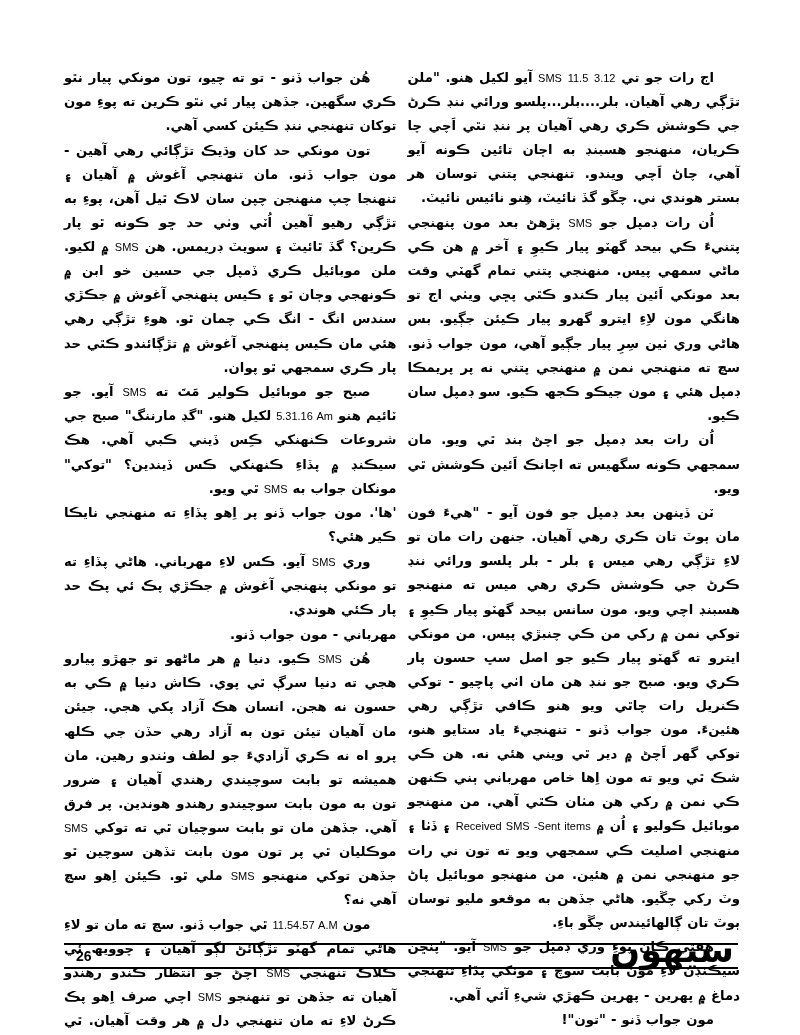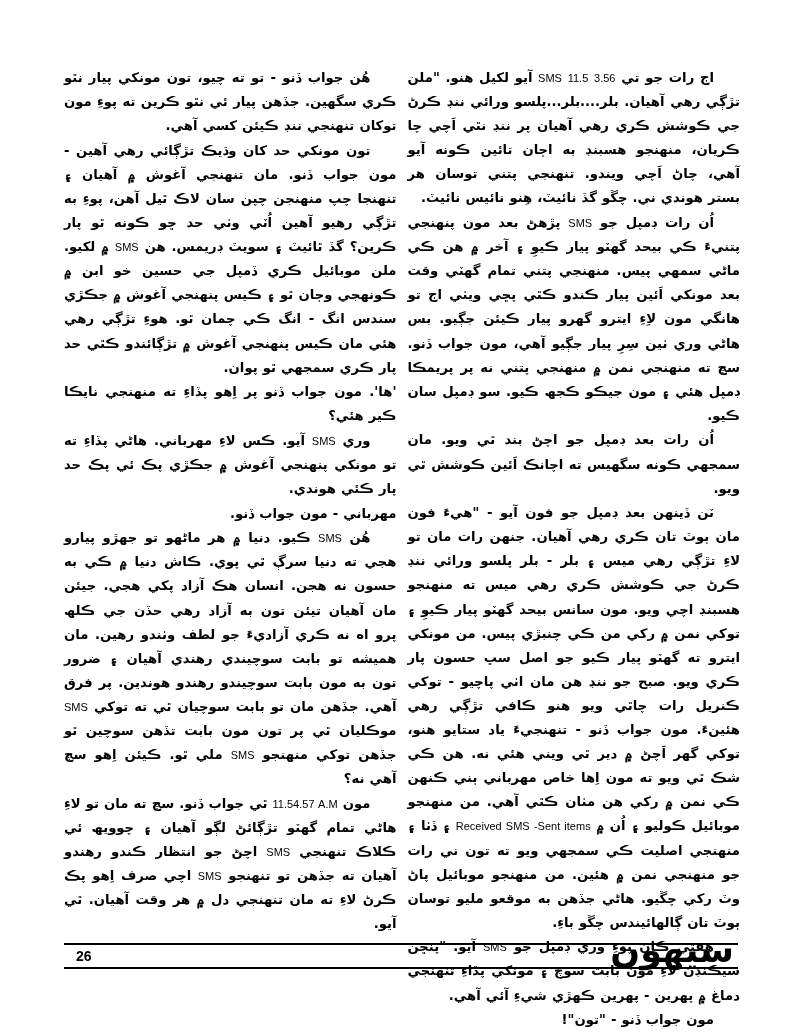--- a/index.html
+++ b/index.html
@@ -113,30 +113,31 @@
 </head>
 <body>
 
 <div class="page">
 
   <div class="columns">
 
     <div class="col">
       <p class="para indent">ھُن جواب ڏنو - تو ته چيو، تون مونکي پيار نٿو ڪري سگھين. جڏھن پيار ئي نٿو ڪرين ته پوءِ مون توکان تنھنجي ننڊ ڪيئن کسي آھي.</p>
       <p class="para indent">تون مونکي حد کان وڌيڪ تڙڳائي رھي آھين - مون جواب ڏنو. مان تنھنجي آغوش ۾ آھيان ۽ تنھنجا چپ منھنجن چپن سان لاڪ ٿيل آھن، پوءِ به تڙڳي رھيو آھين  اُٽي وٺي حد ڇو ڪونه ٿو پار ڪرين؟ گڏ ٿائيٽ ۽ سويٽ ڊريمس. ھن <span class="ltr">SMS</span> ۾ لکيو. ملن موبائيل ڪري ڏمپل جي حسين خو ابن ۾ ڪونھجي وڄان ٿو ۽ ڪيس پنھنجي آغوش ۾ جڪڙي سندس انگ - انگ ڪي چمان ٿو. ھوءِ تڙڳي رھي ھئي مان ڪيس پنھنجي آغوش ۾ تڙڳائندو ڪٿي حد پار ڪري سمجھي ٿو پوان.</p>
+      <p class="para indent">صبح جو موبائيل ڪولير مَتَ ته <span class="ltr">SMS</span> آيو. جو ٽائيم ھنو <span class="ltr">5.31.16 Am</span> لکيل ھنو. "گڊ مارننگ" صبح جي شروعات ڪنھنکي ڪِس ڏيني ڪبي آھي. ھڪ سيڪنڊ ۾ پڏاءِ ڪنھنکي ڪس ڏيندين؟ "توکي" مونکان جواب به <span class="ltr">SMS</span> ٿي ويو.</p>
       <p class="para">'ھا'. مون جواب ڏنو پر اِھو پڏاءِ ته منھنجي نايڪا ڪير ھئي؟</p>
       <p class="para indent">وري <span class="ltr">SMS</span> آيو. ڪس لاءِ مھرباني. ھاڻي پڏاءِ ته تو مونکي پنھنجي آغوش ۾ جڪڙي پڪ ئي پڪ حد پار ڪئي ھوندي.</p>
       <p class="para">مھرباني - مون جواب ڏنو.</p>
       <p class="para indent">ھُن <span class="ltr">SMS</span> ڪيو. دنيا ۾ ھر ماڻھو تو جھڙو پيارو ھجي ته دنيا سرڳ ٿي پوي. ڪاش دنيا ۾ ڪي به حسون نه ھجن. انسان ھڪ آزاد پکي ھجي. جيئن مان آھيان تيئن تون به آزاد رھي حڏن جي ڪلھ پرو اه نه ڪري آزاديءَ جو لطف وٺندو رھين. مان ھميشه تو بابت سوچيندي رھندي آھيان ۽ ضرور تون به مون بابت سوچيندو رھندو ھوندين. پر فرق آھي. جڏھن مان تو بابت سوچيان ٿي ته توکي <span class="ltr">SMS</span> موڪليان ٿي پر تون مون بابت تڏھن سوچين ٿو جڏھن توکي منھنجو <span class="ltr">SMS</span> ملي ٿو. ڪيئن اِھو سچ آھي نه؟</p>
       <p class="para indent">مون <span class="ltr">11.54.57 A.M</span> ٿي جواب ڏنو. سچ ته مان تو لاءِ ھاڻي تمام گھٽو تڙڳائڻ لڳو آھيان ۽ چوويھ ئي ڪلاڪ تنھنجي <span class="ltr">SMS</span> اچڻ جو انتظار ڪندو رھندو آھيان ته جڏھن تو تنھنجو <span class="ltr">SMS</span> اچي صرف اِھو پڪ ڪرڻ لاءِ ته مان تنھنجي دل ۾ ھر وقت آھيان. ٿي آيو.</p>
 
     </div>
 
     <div class="col">
-      <p class="para indent">اڄ رات جو  تي  <span class="ltr">3.56</span> <span class="ltr">11.5</span> <span class="ltr">SMS</span> آيو لکيل ھنو. "ملن تڙڳي رھي آھيان. بلر....بلر...پلسو ورائي ننڊ ڪرڻ جي ڪوشش ڪري رھي آھيان پر ننڊ نٿي اَچي چا ڪريان، منھنجو ھسبنڊ به اڄان تائين ڪونه آيو آھي، چاڻ اَچي ويندو. تنھنجي پتني توسان ھر بستر ھوندي ني. چڱو گڏ نائيٽ، ھِنو نائيس نائيٽ.</p>
+      <p class="para indent">اڄ رات جو  تي  <span class="ltr">3.12</span> <span class="ltr">11.5</span> <span class="ltr">SMS</span> آيو لکيل ھنو. "ملن تڙڳي رھي آھيان. بلر....بلر...پلسو ورائي ننڊ ڪرڻ جي ڪوشش ڪري رھي آھيان پر ننڊ نٿي اَچي چا ڪريان، منھنجو ھسبنڊ به اڄان تائين ڪونه آيو آھي، چاڻ اَچي ويندو. تنھنجي پتني توسان ھر بستر ھوندي ني. چڱو گڏ نائيٽ، ھِنو نائيس نائيٽ.</p>
       <p class="para indent">اُن رات ڊمپل جو <span class="ltr">SMS</span> پڙھڻ بعد مون پنھنجي پتنيءَ ڪي بيحد گھٽو پيار ڪيوِ ۽ آخر ۾ ھن ڪي ماڻي سمھي پيس. منھنجي پتني تمام گھٽي وقت بعد مونکي اَئين پيار ڪندو ڪٿي پڇي ويٺي اڄ تو ھانگي مون لاِءِ ايترو گھرو پيار ڪيئن جڳيو. بس ھاڻي وري ٺين سِرِ پيار جڳيو آھي، مون جواب ڏنو. سچ ته منھنجي نمن ۾ منھنجي پتني نه پر پريمڪا ڊمپل ھئي ۽ مون جيڪو ڪجھ ڪيو. سو ڊمپل سان ڪيو.</p>
       <p class="para indent">اُن رات بعد ڊمپل جو  اچڻ بند ٿي ويو. مان سمجھي ڪونه سگھيس ته اچانڪ اَئين ڪوشش ٿي ويو.</p>
       <p class="para indent">ٽن ڏينھن بعد ڊمپل جو فون آيو - "ھيءَ فون مان  ٻوٽ تان ڪري رھي آھيان. جنھن رات مان تو لاءِ تڙڳي رھي ميس ۽ بلر - بلر پلسو ورائي ننڊ ڪرڻ جي ڪوشش ڪري رھي ميس ته منھنجو ھسبنڊ اچي ويو. مون سانس بيحد گھٽو پيار ڪيوِ ۽ توکي نمن ۾ رکي من ڪي چنبڙي پيس. من مونکي ايترو ته گھٽو پيار ڪيو جو اصل سڀ حسون پار ڪري ويو. صبح جو ننڊ ھن مان اٺي پاچيو - توکي ڪنريل رات چاٿي ويو ھنو ڪافي تڙڳي رھي ھئينءَ. مون جواب ڏنو - تنھنجيءَ ياد ستايو ھنو، توکي گھر اَچڻ ۾ دير ٿي ويني ھئي نه. ھن ڪي شڪ ٿي ويو ته مون اِھا خاص مھرباني ٻني ڪنھن ڪي نمن ۾ رکي ھن مٺان ڪٿي آھي. من منھنجو موبائيل ڪوليو ۽ اُن ۾ <span class="ltr">Received SMS -Sent items</span> ۽ ڏٺا ۽ منھنجي اصليت ڪي سمجھي ويو ته تون ني رات جو منھنجي نمن ۾ ھئين. من منھنجو موبائيل پاڻ وٽ رکي چڱيو. ھاڻي جڏھن به موقعو مليو توسان ٻوٽ تان ڳالھائيندس   چڱو باءِ.</p>
       <p class="para indent">ھفتي ڪان پوءِ وري ڊمپل جو  <span class="ltr">SMS</span> آيو. "پنڇن سيڪنڊن لاءِ مون بابت سوچ ۽ مونکي پڏاءِ تنھنجي دماغ ۾ پھرين - پھرين ڪھڙي شيءِ آئي آھي.</p>
       <p class="para indent">مون جواب ڏنو - "تون"!</p>
       <p class="para indent">..... ۽ اَسانجا   جاري آھن. من ڪي سندس ھسبنڊ  ڪرڻ جي اجازت ڏيني چڏي آھي. اِھو چني ته تنھنجي نمن ۾ ڪير به ھجي پر اَصلي ڪردار جو رول ته ملن ئي اَدا ڪريان.</p>
     </div>
 
   </div>
 

